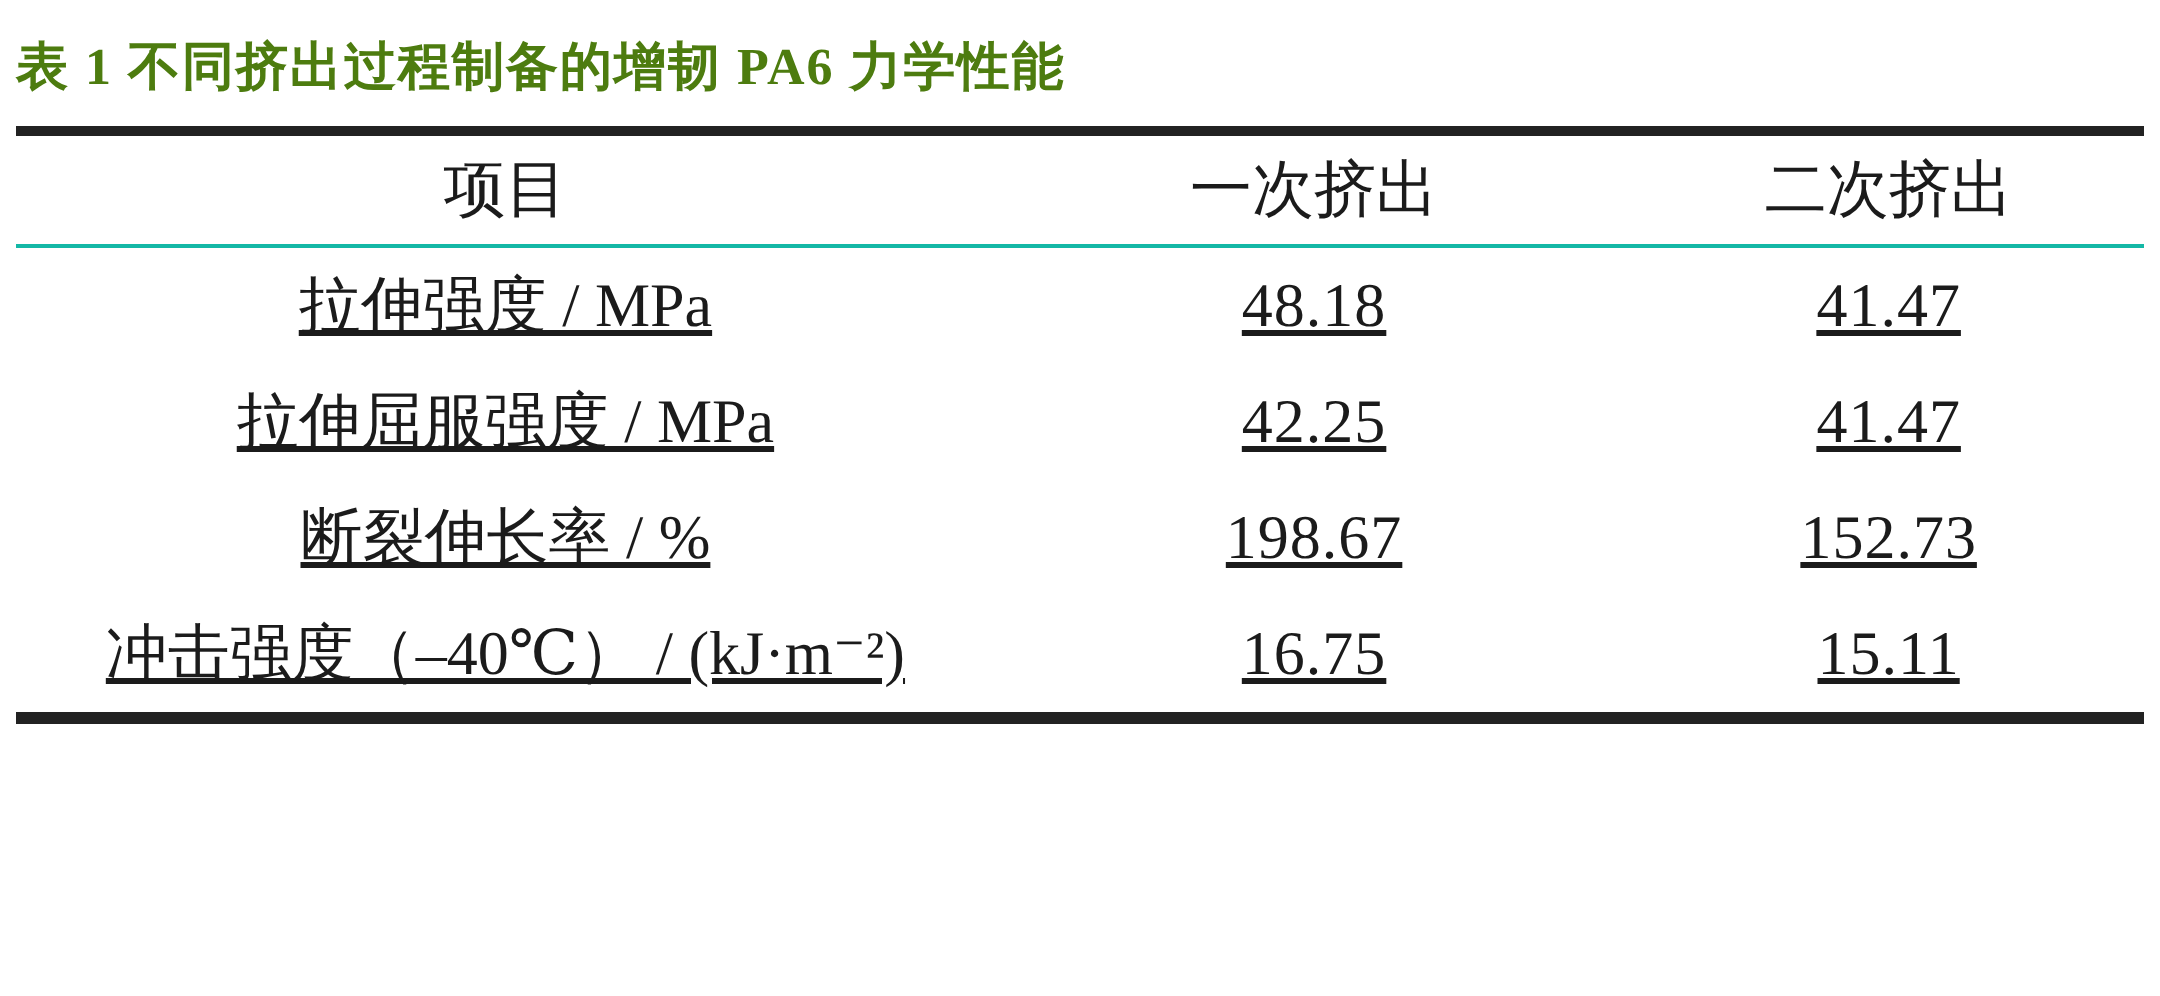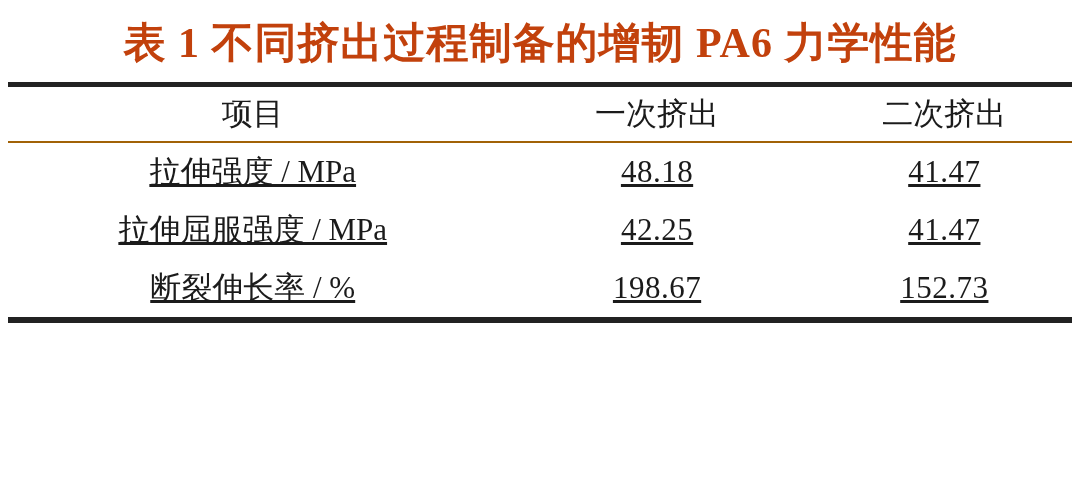--- a/index.html
+++ b/index.html
@@ -11,37 +11,36 @@
     overflow: hidden;
     font-family: "Liberation Serif", "DejaVu Serif", serif;
     color: #1b1b1b;
   }
   .figure {
     width: 1064px;
     margin: 0 auto;
     padding-top: 10px;
   }
   .table-title {
-    text-align: center;
-    font-size: 42px;
+    font-size: 26px;
     font-weight: bold;
     letter-spacing: 1px;
     line-height: 1.2;
     margin: 8px 0 14px 0;
-    color: #c2410c;
+    color: #4d7c0f;
   }
   table.three-line {
     width: 100%;
     border-collapse: collapse;
     border-top: 5px solid #222222;
     border-bottom: 6px solid #222222;
     table-layout: fixed;
   }
   table.three-line thead tr {
-    border-bottom: 2px solid #a16207;
+    border-bottom: 2px solid #14b8a6;
   }
   th, td {
     font-weight: normal;
     font-size: 31px;
     text-align: center;
     vertical-align: middle;
     padding: 0;
     white-space: nowrap;
     color: #1b1b1b;
   }
@@ -75,15 +74,20 @@
       <tr>
         <td>拉伸屈服强度 / MPa</td>
         <td class="num">42.25</td>
         <td class="num">41.47</td>
       </tr>
       <tr>
         <td>断裂伸长率 / %</td>
         <td class="num">198.67</td>
         <td class="num">152.73</td>
       </tr>
+      <tr>
+        <td>冲击强度（–40℃） / (kJ·m⁻²)</td>
+        <td class="num">16.75</td>
+        <td class="num">15.11</td>
+      </tr>
     </tbody>
   </table>
 </div>
 
 </body></html>

